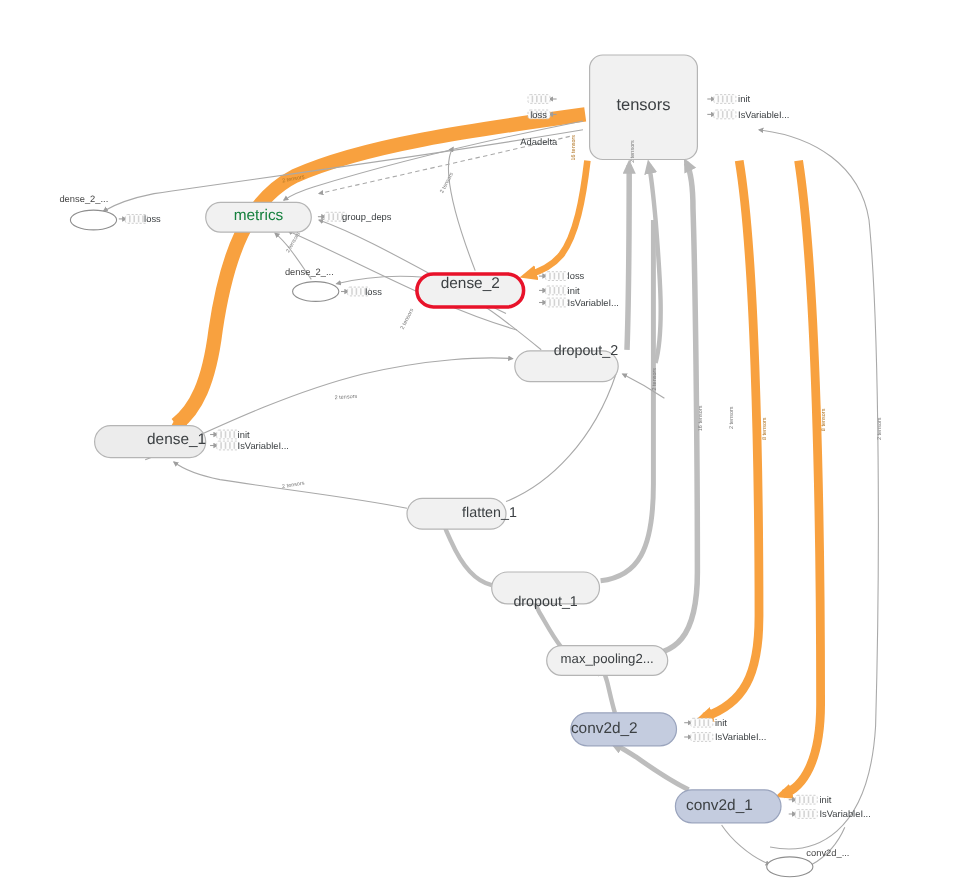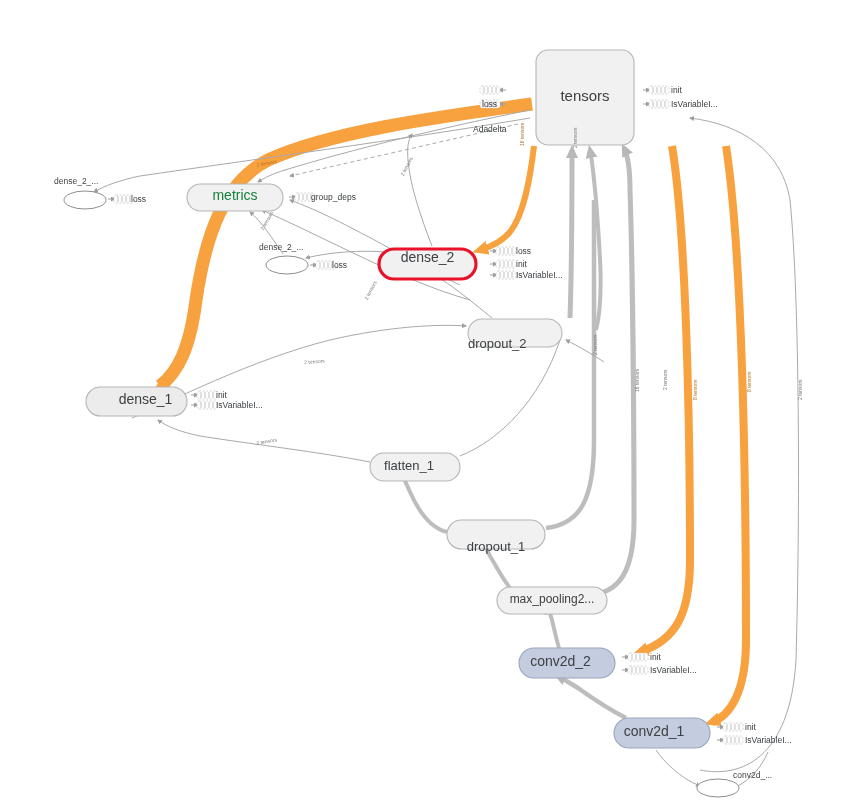--- a/index.html
+++ b/index.html
@@ -253,26 +253,26 @@
         <rect x="497" y="587" width="110" height="27" rx="13.5" ry="13.5" fill="#f1f1f1" stroke="#b5b5b5" stroke-width="1.1"></rect>
         <rect x="519" y="648" width="96" height="30" rx="15" ry="15" fill="#c4ccdf" stroke="#9aa4bd" stroke-width="1.1"></rect>
         <rect x="614" y="718" width="96" height="30" rx="15" ry="15" fill="#c4ccdf" stroke="#9aa4bd" stroke-width="1.1"></rect>
       </g>
   </svg>
 
   <div id="label-layer">
       <div class="nodelabel" style="left: 536px; top: 86.7px; width: 98px; text-align: center; font-size: 15px; color: rgb(60, 64, 67);">tensors</div>
       <div class="nodelabel" style="left: 187px; top: 187.42px; width: 96px; text-align: center; font-size: 14px; color: #15803d;">metrics</div>
       <div class="nodelabel" style="left: 379px; top: 249px; width: 97px; text-align: center; font-size: 14px; color: rgb(60, 64, 67);">dense_2</div>
-      <div class="nodelabel" style="left: 468px; top: 336px; width: 94px; text-align: left; font-size: 13px; color: rgb(60, 64, 67);">dropout_2</div>
-      <div class="nodelabel" style="left: 86px; top: 391.42px; width: 119px; text-align: center; font-size: 14px; color: rgb(60, 64, 67);">dense_1</div>
-      <div class="nodelabel" style="left: 370px; top: 457.64px; width: 78px; text-align: center; font-size: 13px; color: rgb(60, 64, 67);">flatten_1</div>
+      <div class="nodelabel" style="left: 468px; top: 311px; width: 94px; text-align: right; font-size: 13px; color: rgb(60, 64, 67);">dropout_2</div>
+      <div class="nodelabel" style="left: 86px; top: 391.42px; width: 119px; text-align: center; font-size: 14px; color: rgb(60, 64, 67); padding-left: 15px;">dense_1</div>
+      <div class="nodelabel" style="left: 370px; top: 457.64px; width: 78px; text-align: center; font-size: 13px; color: rgb(60, 64, 67); padding-left: 36px;">flatten_1</div>
       <div class="nodelabel" style="left: 447px; top: 539px; width: 98px; text-align: center; font-size: 13px; color: rgb(60, 64, 67);">dropout_1</div>
       <div class="nodelabel" style="left: 497px; top: 591.86px; width: 110px; text-align: center; font-size: 12px; color: rgb(60, 64, 67);">max_pooling2...</div>
-      <div class="nodelabel" style="left: 519px; top: 652.92px; width: 83px; text-align: center; font-size: 14px; color: rgb(60, 64, 67);">conv2d_2</div>
+      <div class="nodelabel" style="left: 519px; top: 652.92px; width: 83px; font-size: 14px; color: rgb(60, 64, 67);">conv2d_2</div>
       <div class="nodelabel" style="left: 614px; top: 722.92px; width: 80px; text-align: center; font-size: 14px; color: rgb(60, 64, 67);">conv2d_1</div>
     </div>
   <div id="annot-layer">
       <div class="annot" style="left: 473px; top: 85px; margin-top: 39px;">Adadelta</div>
       <div class="annot" style="left: 482px; top: 99px;">loss</div>
       <div class="annot" style="left: 671px; top: 85px;">init</div>
       <div class="annot" style="left: 671px; top: 99px;">IsVariableI...</div>
       <div class="annot" style="left: 311px; top: 192px;">group_deps</div>
       <div class="annot" style="left: 131px; top: 194px;">loss</div>
       <div class="annot" style="left: 332px; top: 260px;">loss</div>

